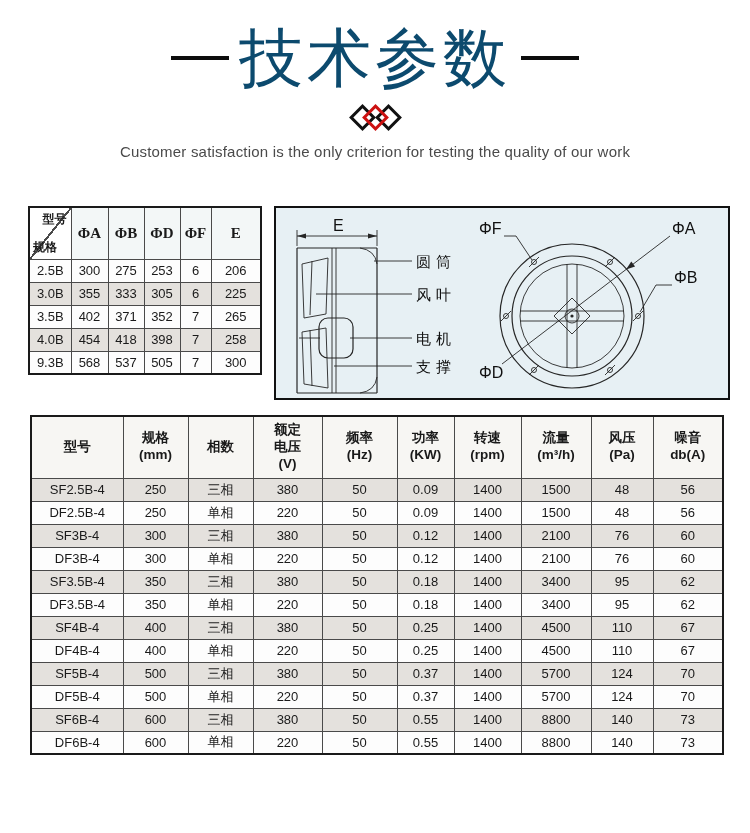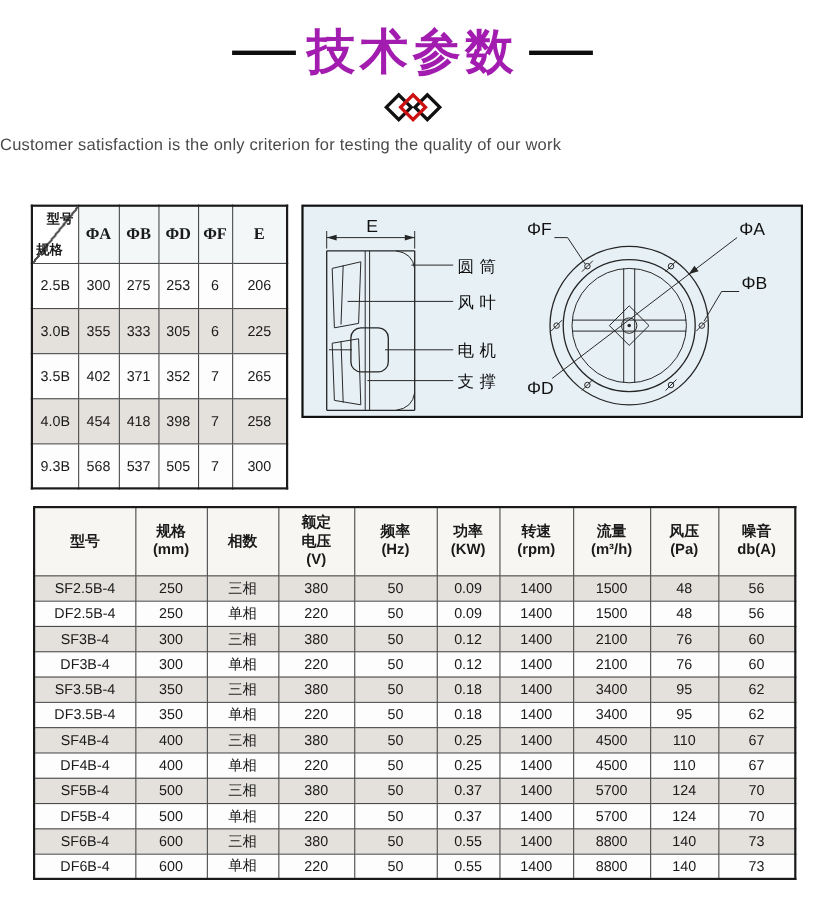--- a/index.html
+++ b/index.html
@@ -11,36 +11,36 @@
     --dim-head-bg:#f3f7f7;
     --spec-head-bg:#f7f6f3;
   }
   *{box-sizing:border-box;margin:0;padding:0;}
   html,body{width:750px;background:#ffffff;font-family:"Liberation Sans",sans-serif;color:#1a1a1a;}
   body{height:833px;overflow:hidden;position:relative;}
 
   
   .title-row{display:flex;align-items:center;justify-content:center;gap:10px;padding-top:26px;}
   .title-dash{width:58px;height:4px;background:#0d0d0d;}
-  .page-title{font-size:44px;font-weight:bold;color:#a21caf;letter-spacing:4px;line-height:1;}
+  .page-title{font-size:64px;font-weight:normal;color:#0c4a6e;letter-spacing:4px;line-height:1;}
 
   .decor{display:flex;justify-content:center;align-items:center;margin-top:14px;height:26px;}
   .diamond{width:19px;height:19px;border:3px solid #111;transform:rotate(45deg);background:transparent;position:relative;}
   .diamond+.diamond{margin-left:-6px;}
   .diamond.red{border-color:var(--accent);z-index:2;}
 
-  .subtitle{color:#4a4a4a;font-size:15px;margin-top:13px;letter-spacing:0.2px;}
+  .subtitle{text-align:center;color:#4a4a4a;font-size:15px;margin-top:13px;letter-spacing:0.2px;}
 
   
   .panels{display:flex;gap:12px;margin:46px 0 0 28px;align-items:flex-start;}
 
   table{border-collapse:collapse;table-layout:fixed;text-align:center;}
 
   .dim-table{width:232px;border:2px solid #1a1a1a;font-size:13px;}
-  .dim-table th,.dim-table td{border:1px solid var(--line);height:41px;padding:0;}
+  .dim-table th,.dim-table td{border:1px solid var(--line);height:23px;padding:0;}
   .dim-table thead th{height:52px;background:var(--dim-head-bg);font-family:"Liberation Serif",serif;font-size:15px;font-weight:bold;}
   .dim-table thead th.corner{background:#ffffff;position:relative;font-family:"Liberation Sans",sans-serif;
     background-image:linear-gradient(to bottom right,transparent calc(50% - 1px),#4a4a4a calc(50% - 1px),#4a4a4a calc(50% + 1px),transparent calc(50% + 1px));}
   .corner .corner-top{position:absolute;top:3px;right:4px;font-size:12px;font-weight:bold;}
   .corner .corner-bottom{position:absolute;bottom:3px;left:3px;font-size:12px;font-weight:bold;}
   .dim-table tbody tr.shade td{background:var(--shade-warm);}
   .dim-table tbody td{background:#fdfdfd;}
 
   .diagram-panel{width:456px;height:194px;border:2px solid #111;background:var(--diagram-bg);}
   .diagram-panel svg{display:block;}

